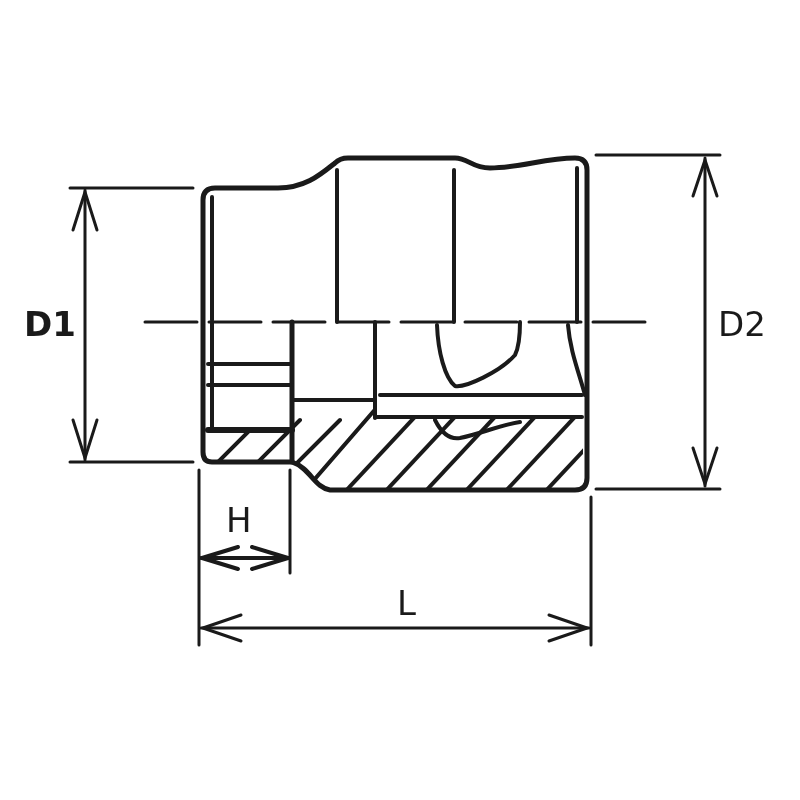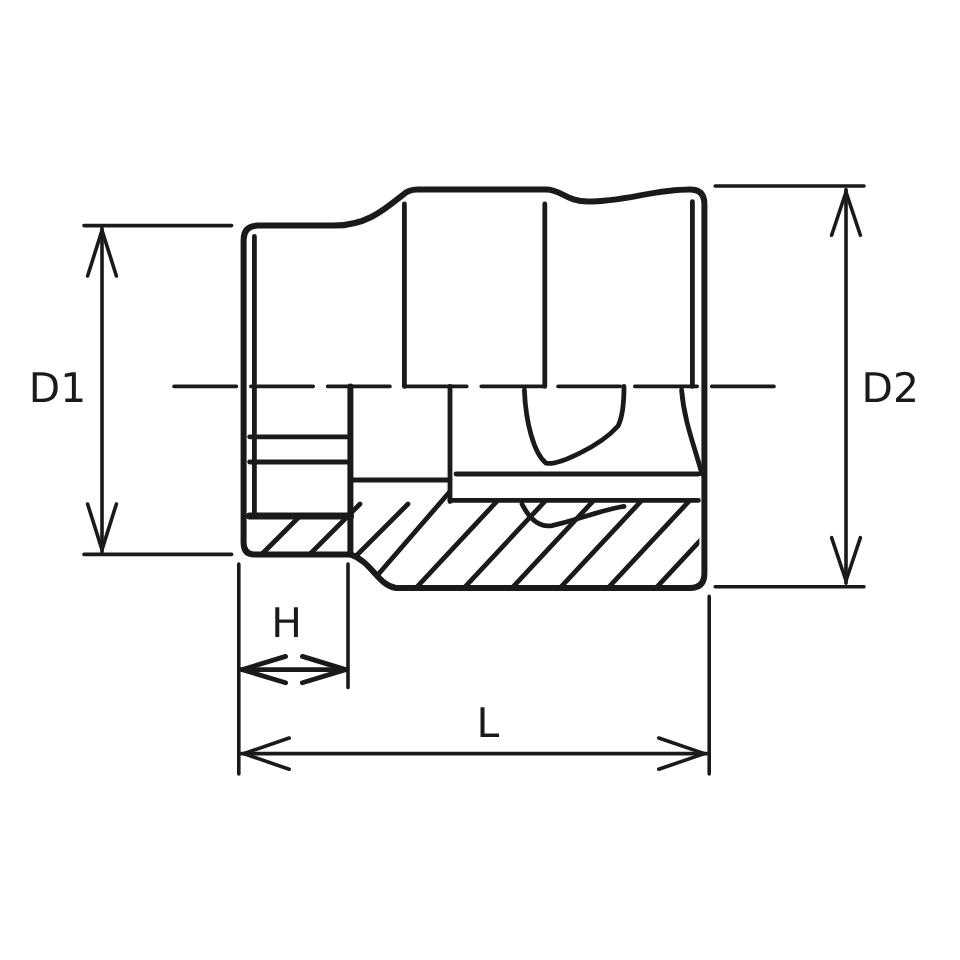--- a/index.html
+++ b/index.html
@@ -6,21 +6,21 @@
     body { width: 800px; height: 800px; position: relative; overflow: hidden; }
     #canvas { position: absolute; left: 0; top: 0; width: 800px; height: 800px; }
     .lbl {
       position: absolute;
       font-family: "DejaVu Sans", sans-serif;
       font-size: 34px;
       color: #1a1a1a;
       line-height: 1;
       white-space: nowrap;
     }
-    .lbl-d1 { left: 24px; top: 307px; }
+    .lbl-d1 { left: 24px; top: 307px; font-weight: bold; }
     .lbl-d2 { left: 718px; top: 307px; }
     .lbl-h  { left: 226px; top: 503px; }
     .lbl-l  { left: 397px; top: 586px; }
     .stroke { stroke: #1a1a1a; fill: none; stroke-linecap: round; stroke-linejoin: round; }
   </style>
 </head>
 <body>
 
 <svg id="canvas" viewBox="0 0 800 800" xmlns="http://www.w3.org/2000/svg">
   <defs>

